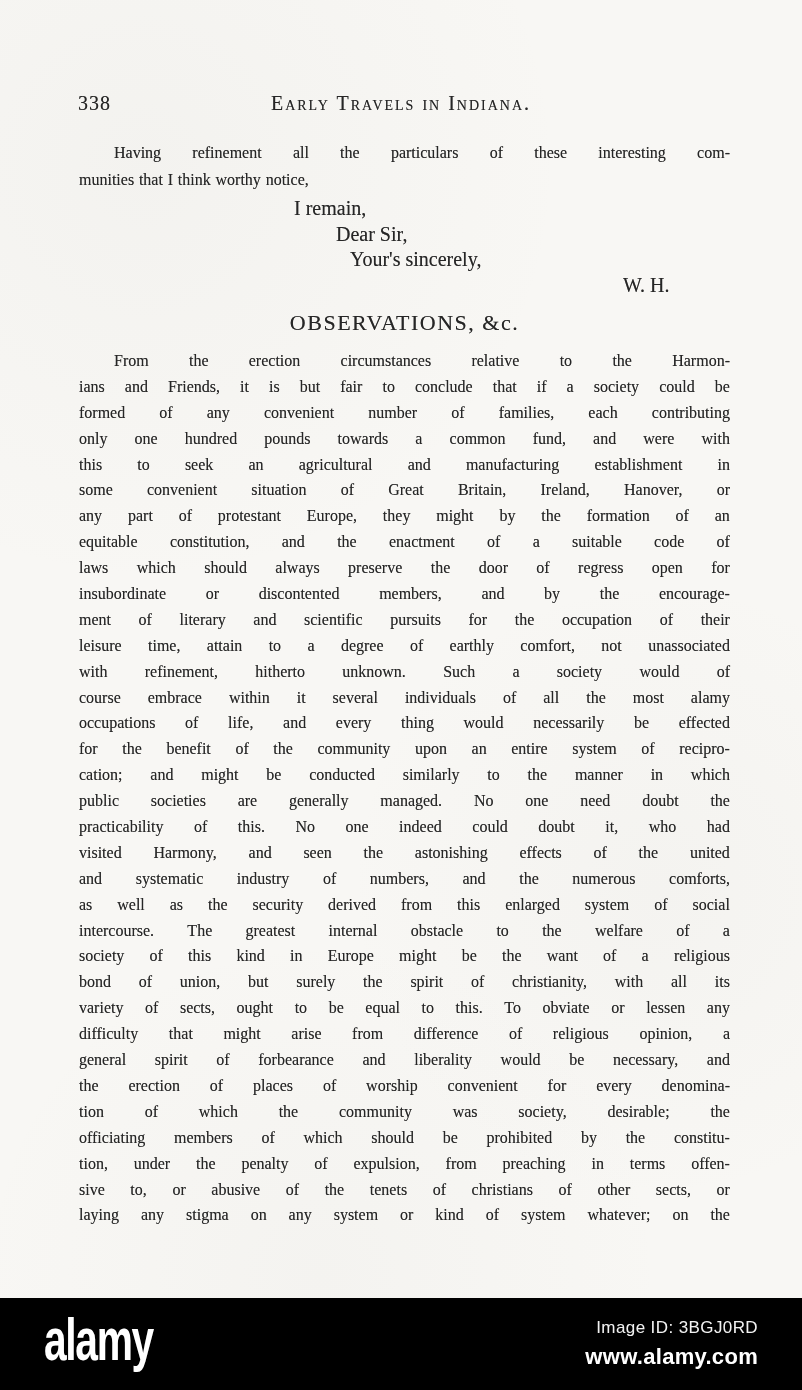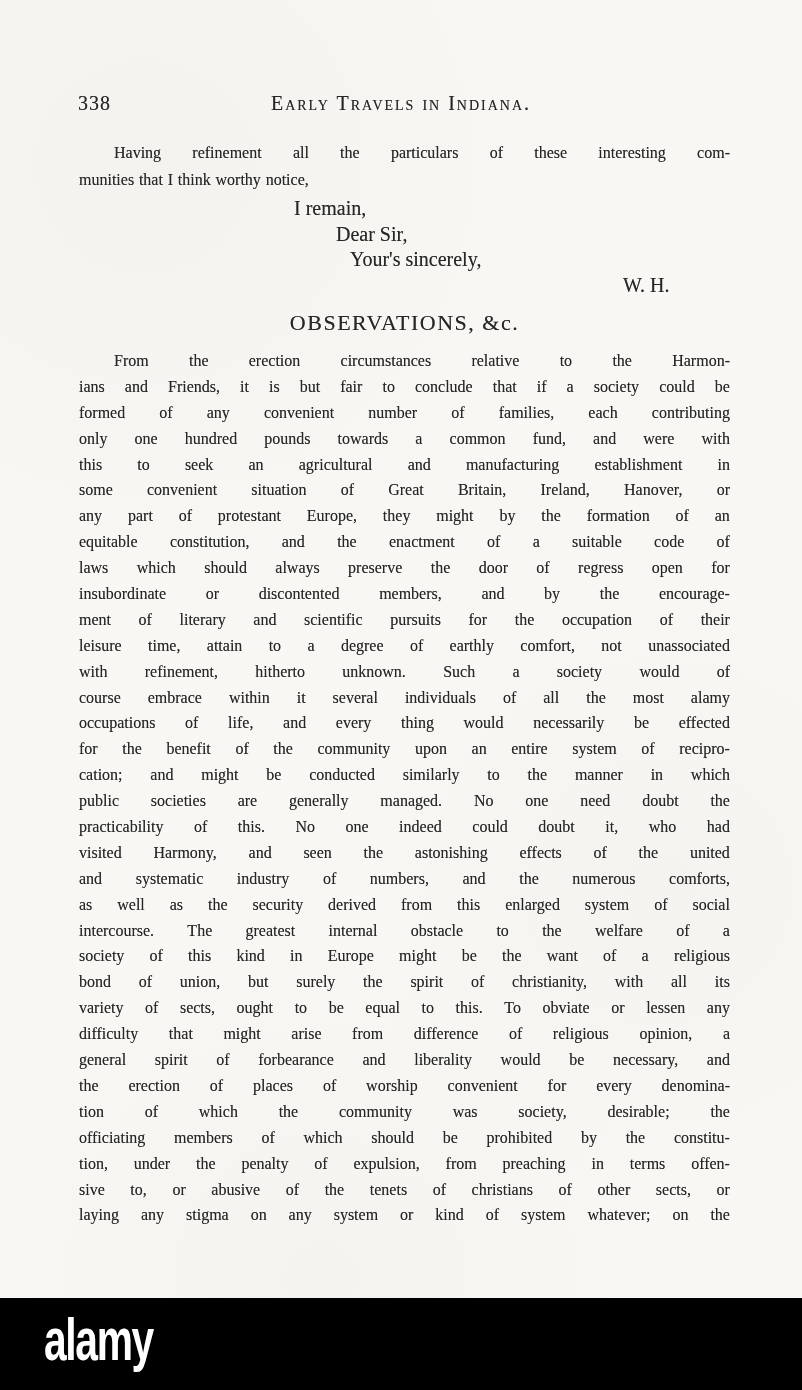--- a/index.html
+++ b/index.html
@@ -536,15 +536,19 @@
         <span>of</span>
         <span>system</span>
         <span>whatever;</span>
         <span>on</span>
         <span>the</span>
       </div>
     </div>
 
   <div class="alamy-bar">
     <div class="alamy-logo">alamy</div>
+    <div class="bar-meta">
+      <div class="image-id">Image ID: 3BGJ0RD</div>
+      <div class="alamy-url">www.alamy.com</div>
+    </div>
   </div>
 
 </div>
 
 </body></html>

